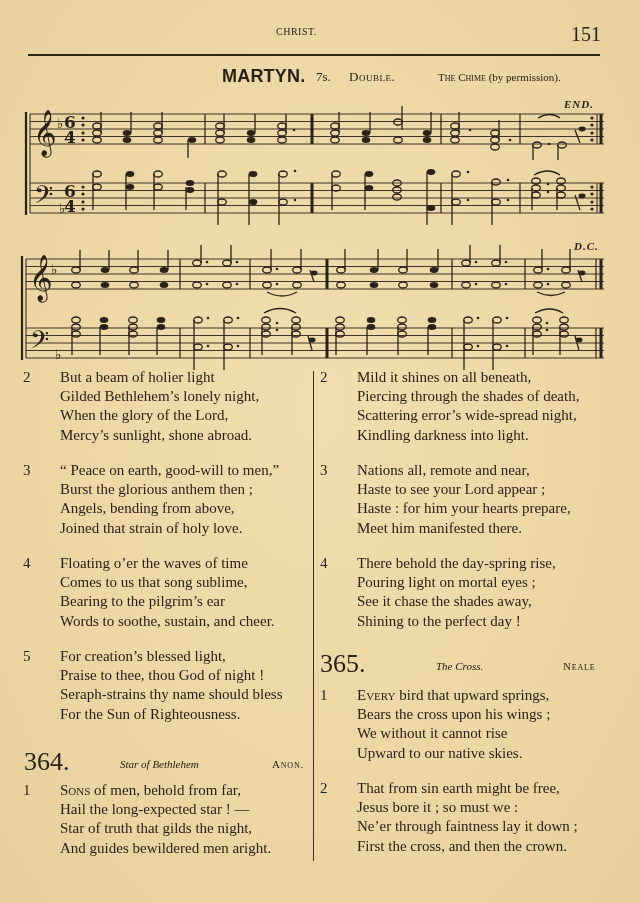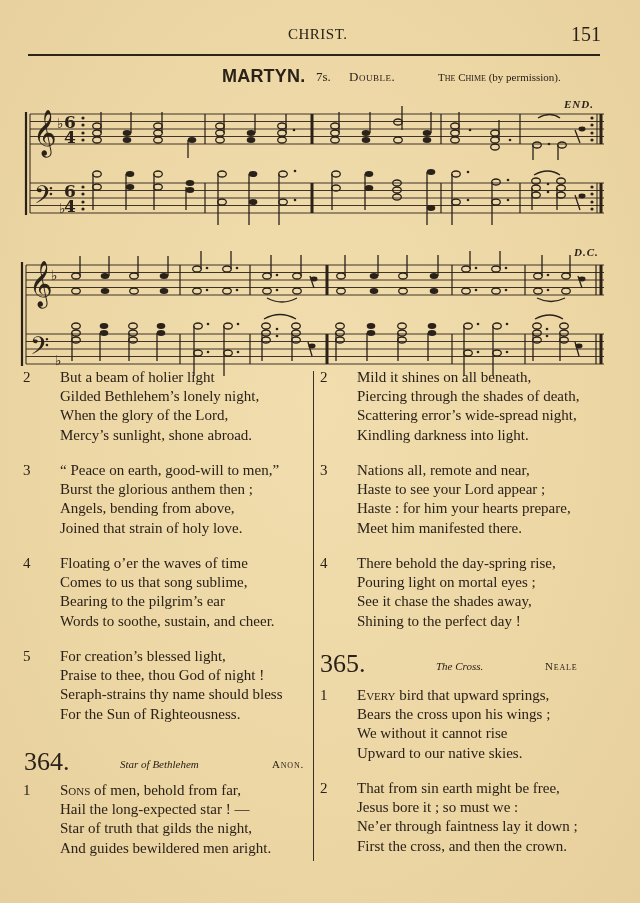--- a/index.html
+++ b/index.html
@@ -11,22 +11,22 @@
     position: relative;
   }
   .page {
     position: absolute; inset: 0;
     background: radial-gradient(ellipse at 50% 45%, #f1ddae 0%, #ecd6a4 60%, #e6cf9c 100%);
   }
   .running-head {
     position: absolute; top: 24px; left: 0; width: 640px; height: 24px;
   }
   .running-title {
-    position: absolute; left: 288px; top: 2px;
-    font-size: 15px; letter-spacing: 0.5px;
+    position: absolute; left: 276px; top: 2px;
+    font-size: 10px; letter-spacing: 0.5px;
   }
   .page-number {
     position: absolute; left: 571px; top: -1px; font-size: 20px;
   }
   .head-rule {
     position: absolute; left: 28px; top: 54px; width: 572px; height: 2px;
     background: #2c241b;
   }
   .tune-header {
     position: absolute; top: 66px; left: 0; width: 632px; height: 26px;
@@ -275,21 +275,21 @@
         <circle cx="468" cy="172" r="1.3"></circle>
           <circle cx="468" cy="200" r="1.3"></circle>
           <circle cx="508" cy="180" r="1.3"></circle>
           <circle cx="508" cy="200" r="1.3"></circle>
         <circle cx="548" cy="184" r="1.3"></circle>
           <circle cx="548" cy="192" r="1.3"></circle>
       </g>
     </svg>
   </div>
 
-  <div class="system" style="top:241px;height:135px;text-align:right;">
+  <div class="system" style="top:235px;height:135px;text-align:right;">
     <span class="mark" style="left:574px;top:5px;">D.C.</span>
     <svg class="music-svg" width="640" height="135" viewBox="0 235 640 135">
       <g stroke="#2a2119" fill="none">
         <line x1="22" y1="256" x2="22" y2="360" stroke-width="2.2"></line>
         <g stroke-width="0.9">
           <line x1="26" y1="259" x2="604" y2="259"></line>
             <line x1="26" y1="266.5" x2="604" y2="266.5"></line>
           <line x1="26" y1="274" x2="604" y2="274"></line>
             <line x1="26" y1="281.5" x2="604" y2="281.5"></line>
           <line x1="26" y1="289" x2="604" y2="289"></line>
@@ -566,21 +566,21 @@
         <span class="verse-line">There behold the day-spring rise,</span>
         <span class="verse-line">Pouring light on mortal eyes ;</span>
         <span class="verse-line">See it chase the shades away,</span>
         <span class="verse-line">Shining to the perfect day !</span>
       </div>
     </div>
 
     <div class="hymn-head" style="left:320px;top:650px;width:284px;">
       <span class="hymn-number">365.</span>
       <span class="hymn-title" style="left:116px;">The Cross.</span>
-      <span class="hymn-author" style="left:225px;">Neale</span>
+      <span class="hymn-author" style="left:243px;">Neale</span>
     </div>
     <div class="verse" style="left:320px;top:686px;">
       <span class="verse-num">1</span>
       <div class="verse-lines">
         <span class="verse-line"><span class="sc">Every</span><span> bird that upward springs,</span></span>
         <span class="verse-line">Bears the cross upon his wings ;</span>
         <span class="verse-line">We without it cannot rise</span>
         <span class="verse-line">Upward to our native skies.</span>
       </div>
     </div>

